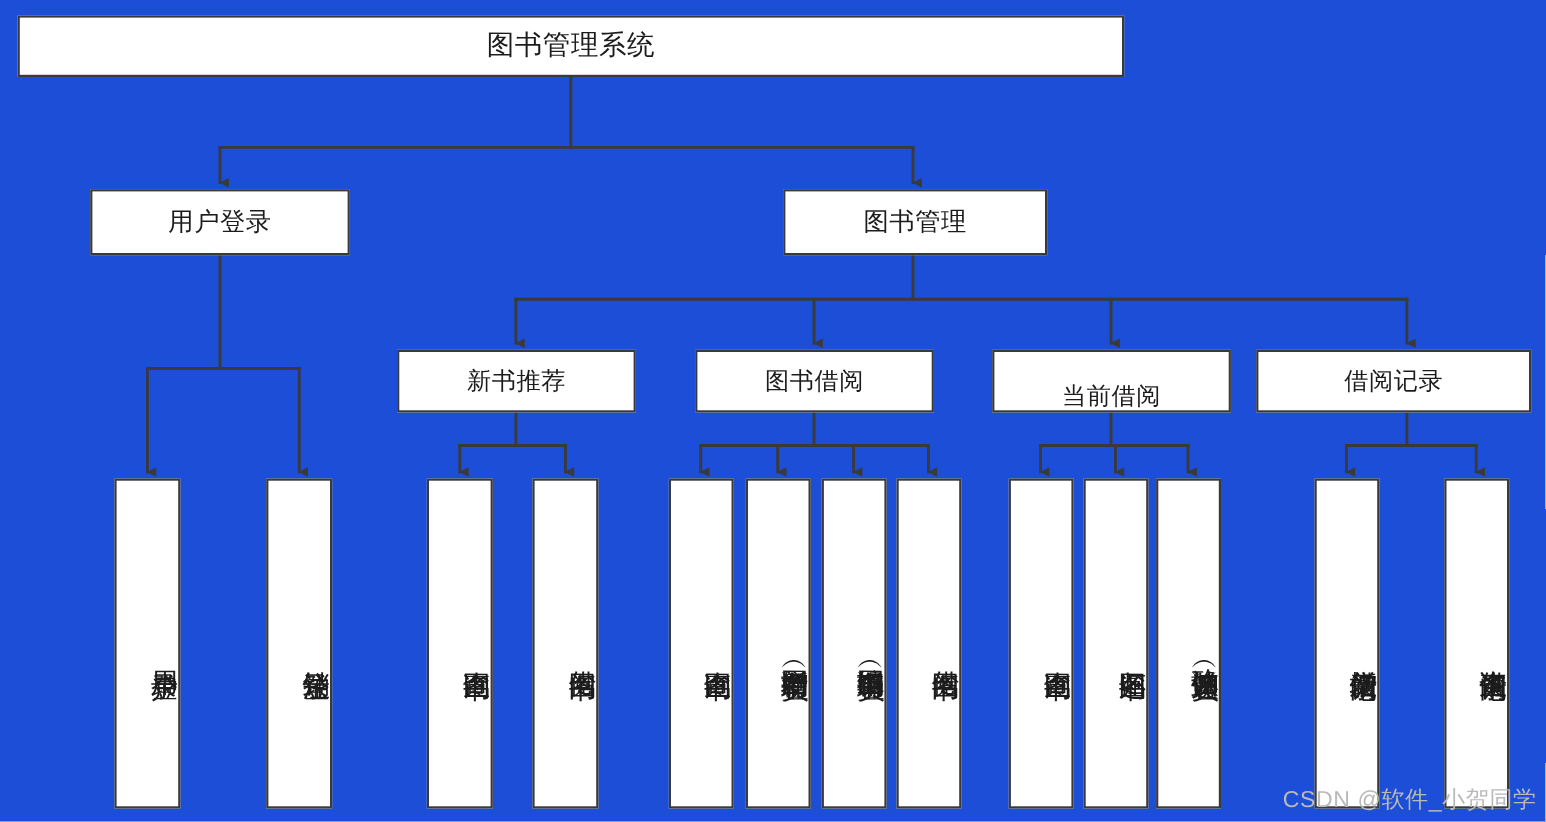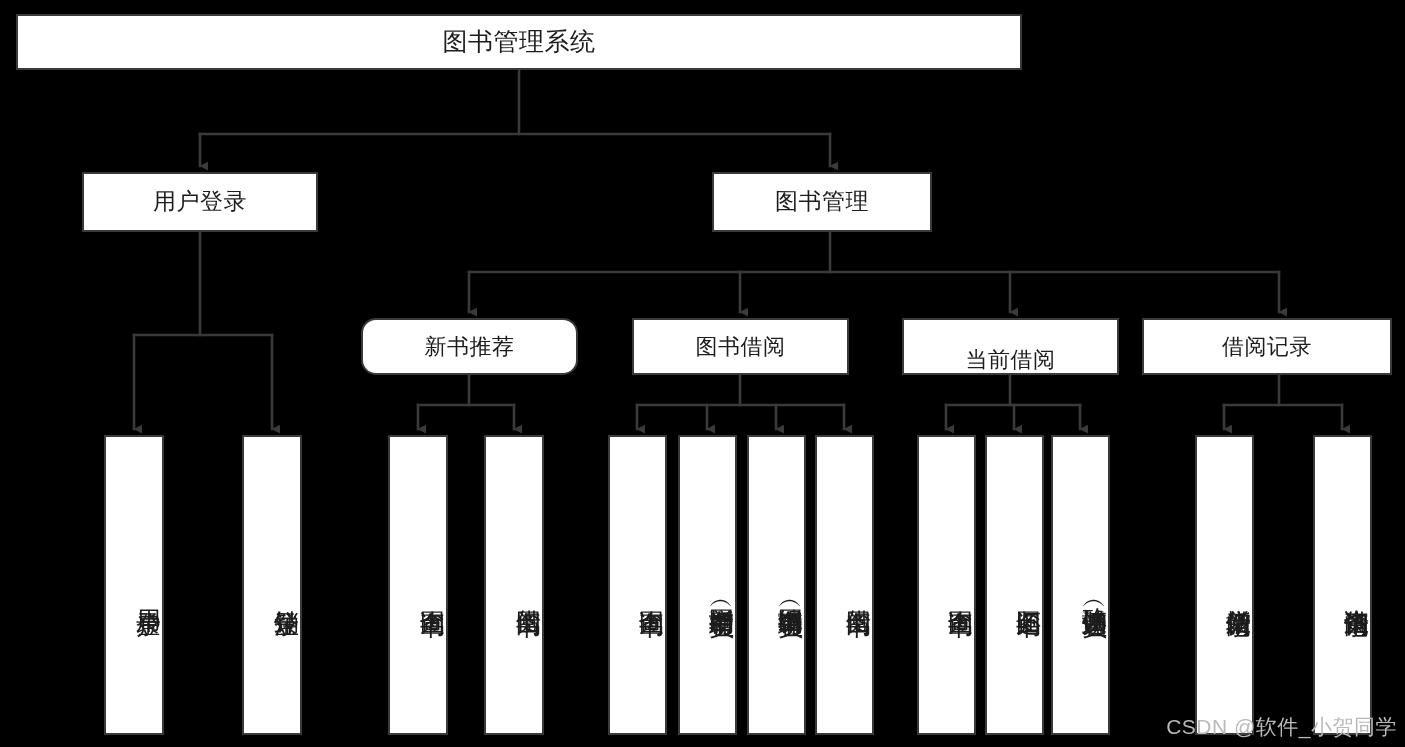--- a/index.html
+++ b/index.html
@@ -7,21 +7,21 @@
     padding: 0;
     background: #ffffff;
   }
   body {
     font-family: "Liberation Sans", "DejaVu Sans", sans-serif;
   }
   #canvas {
     position: relative;
     width: 1405px;
     height: 747px;
-    background: #000000;
+    background: #1d4ed8;
     overflow: hidden;
   }
   svg#wires {
     position: absolute;
     left: 0;
     top: 0;
     width: 1405px;
     height: 747px;
     pointer-events: none;
   }
@@ -127,25 +127,25 @@
     </g>
   </svg>
 
   <div class="node root" id="node-root" style="left: 16px; top: 14px; width: 1006px; height: 56px;">
     <span class="lbl">图书管理系统</span>
   </div>
 
   <div class="node level2" id="n-l2-0" style="left: 82px; top: 172px; width: 236px; height: 60px;">
     <span class="lbl">用户登录</span>
   </div>
-  <div class="node level2" id="n-l2-1" style="left: 712px; top: 172px; width: 220px; height: 60px;">
+  <div class="node level2" id="n-l2-1" style="left: 712px; top: 172px; width: 240px; height: 60px;">
     <span class="lbl">图书管理</span>
   </div>
 
-  <div class="node level3" id="n-l3-0" style="left: 361px; top: 318px; width: 217px; height: 57px; border-radius: 15px;">
+  <div class="node level3" id="n-l3-0" style="left: 361px; top: 318px; width: 217px; height: 57px;">
     <span class="lbl">新书推荐</span>
   </div>
   <div class="node level3" id="n-l3-1" style="left: 632px; top: 318px; width: 217px; height: 57px;">
     <span class="lbl">图书借阅</span>
   </div>
   <div class="node level3" id="n-l3-2" style="left: 902px; top: 318px; width: 217px; height: 57px; align-items: flex-end;">
     <span class="lbl">当前借阅</span>
   </div>
   <div class="node level3" id="n-l3-3" style="left: 1142px; top: 318px; width: 250px; height: 57px;">
     <span class="lbl">借阅记录</span>

